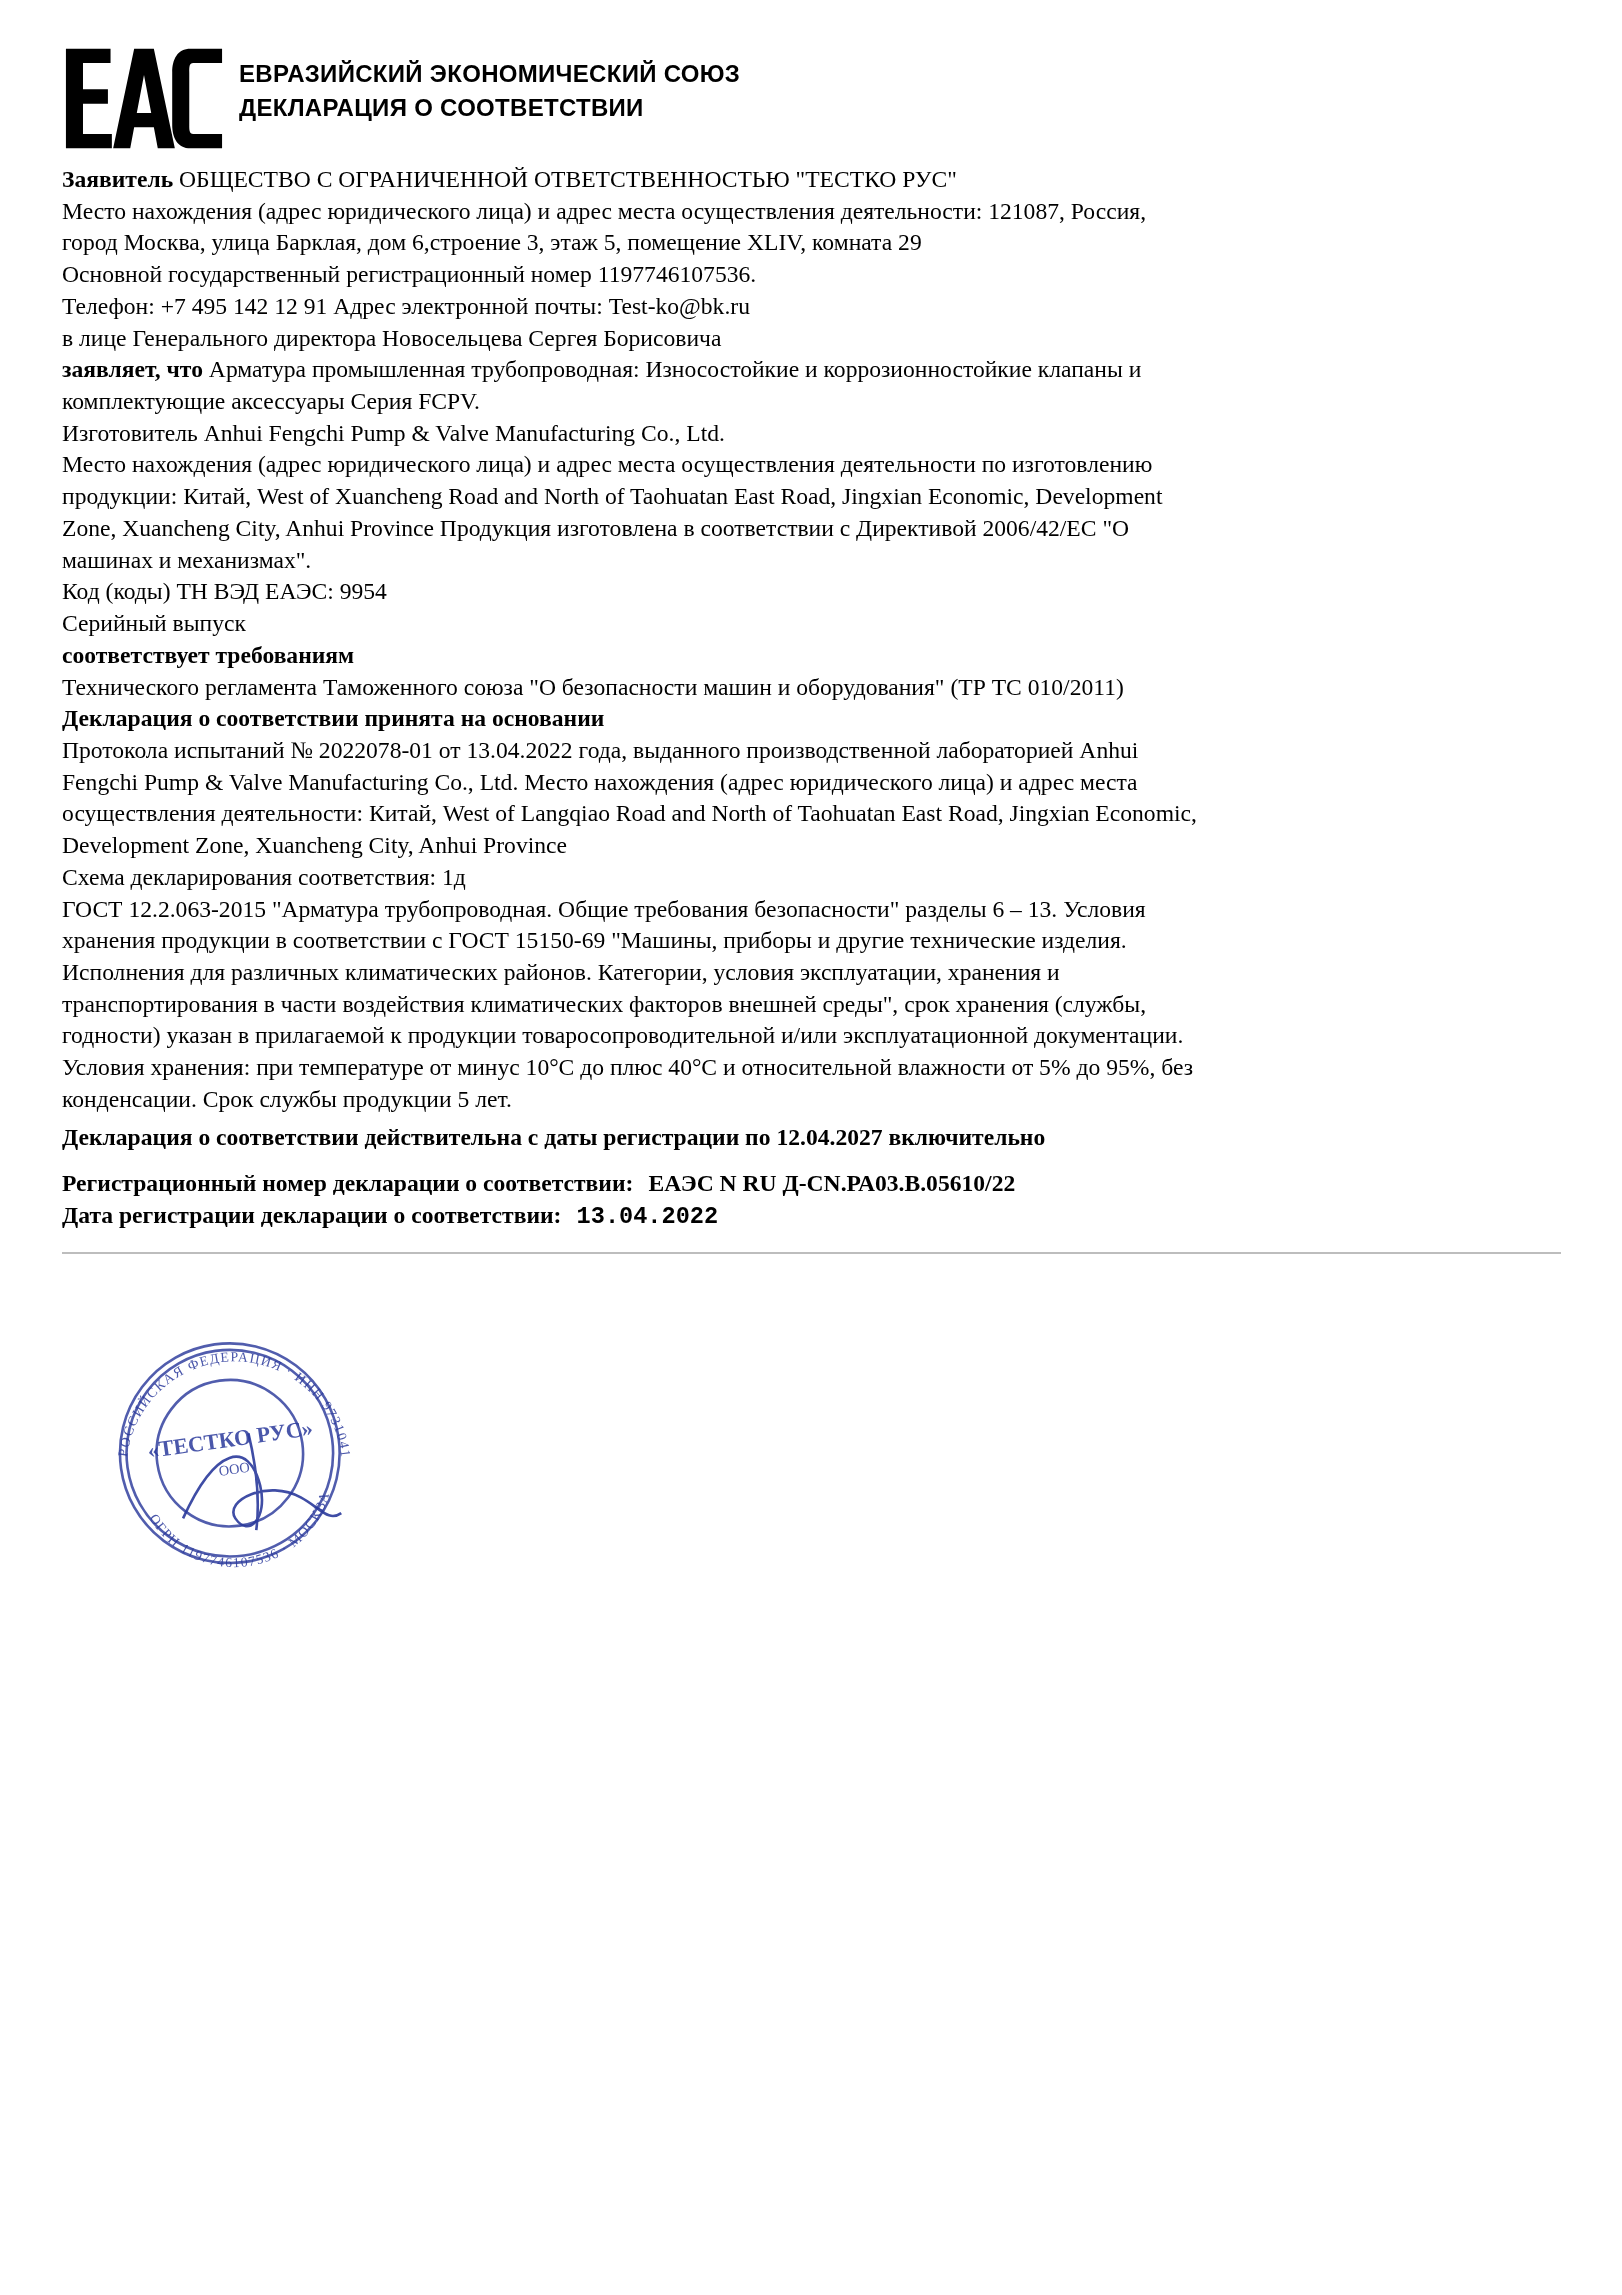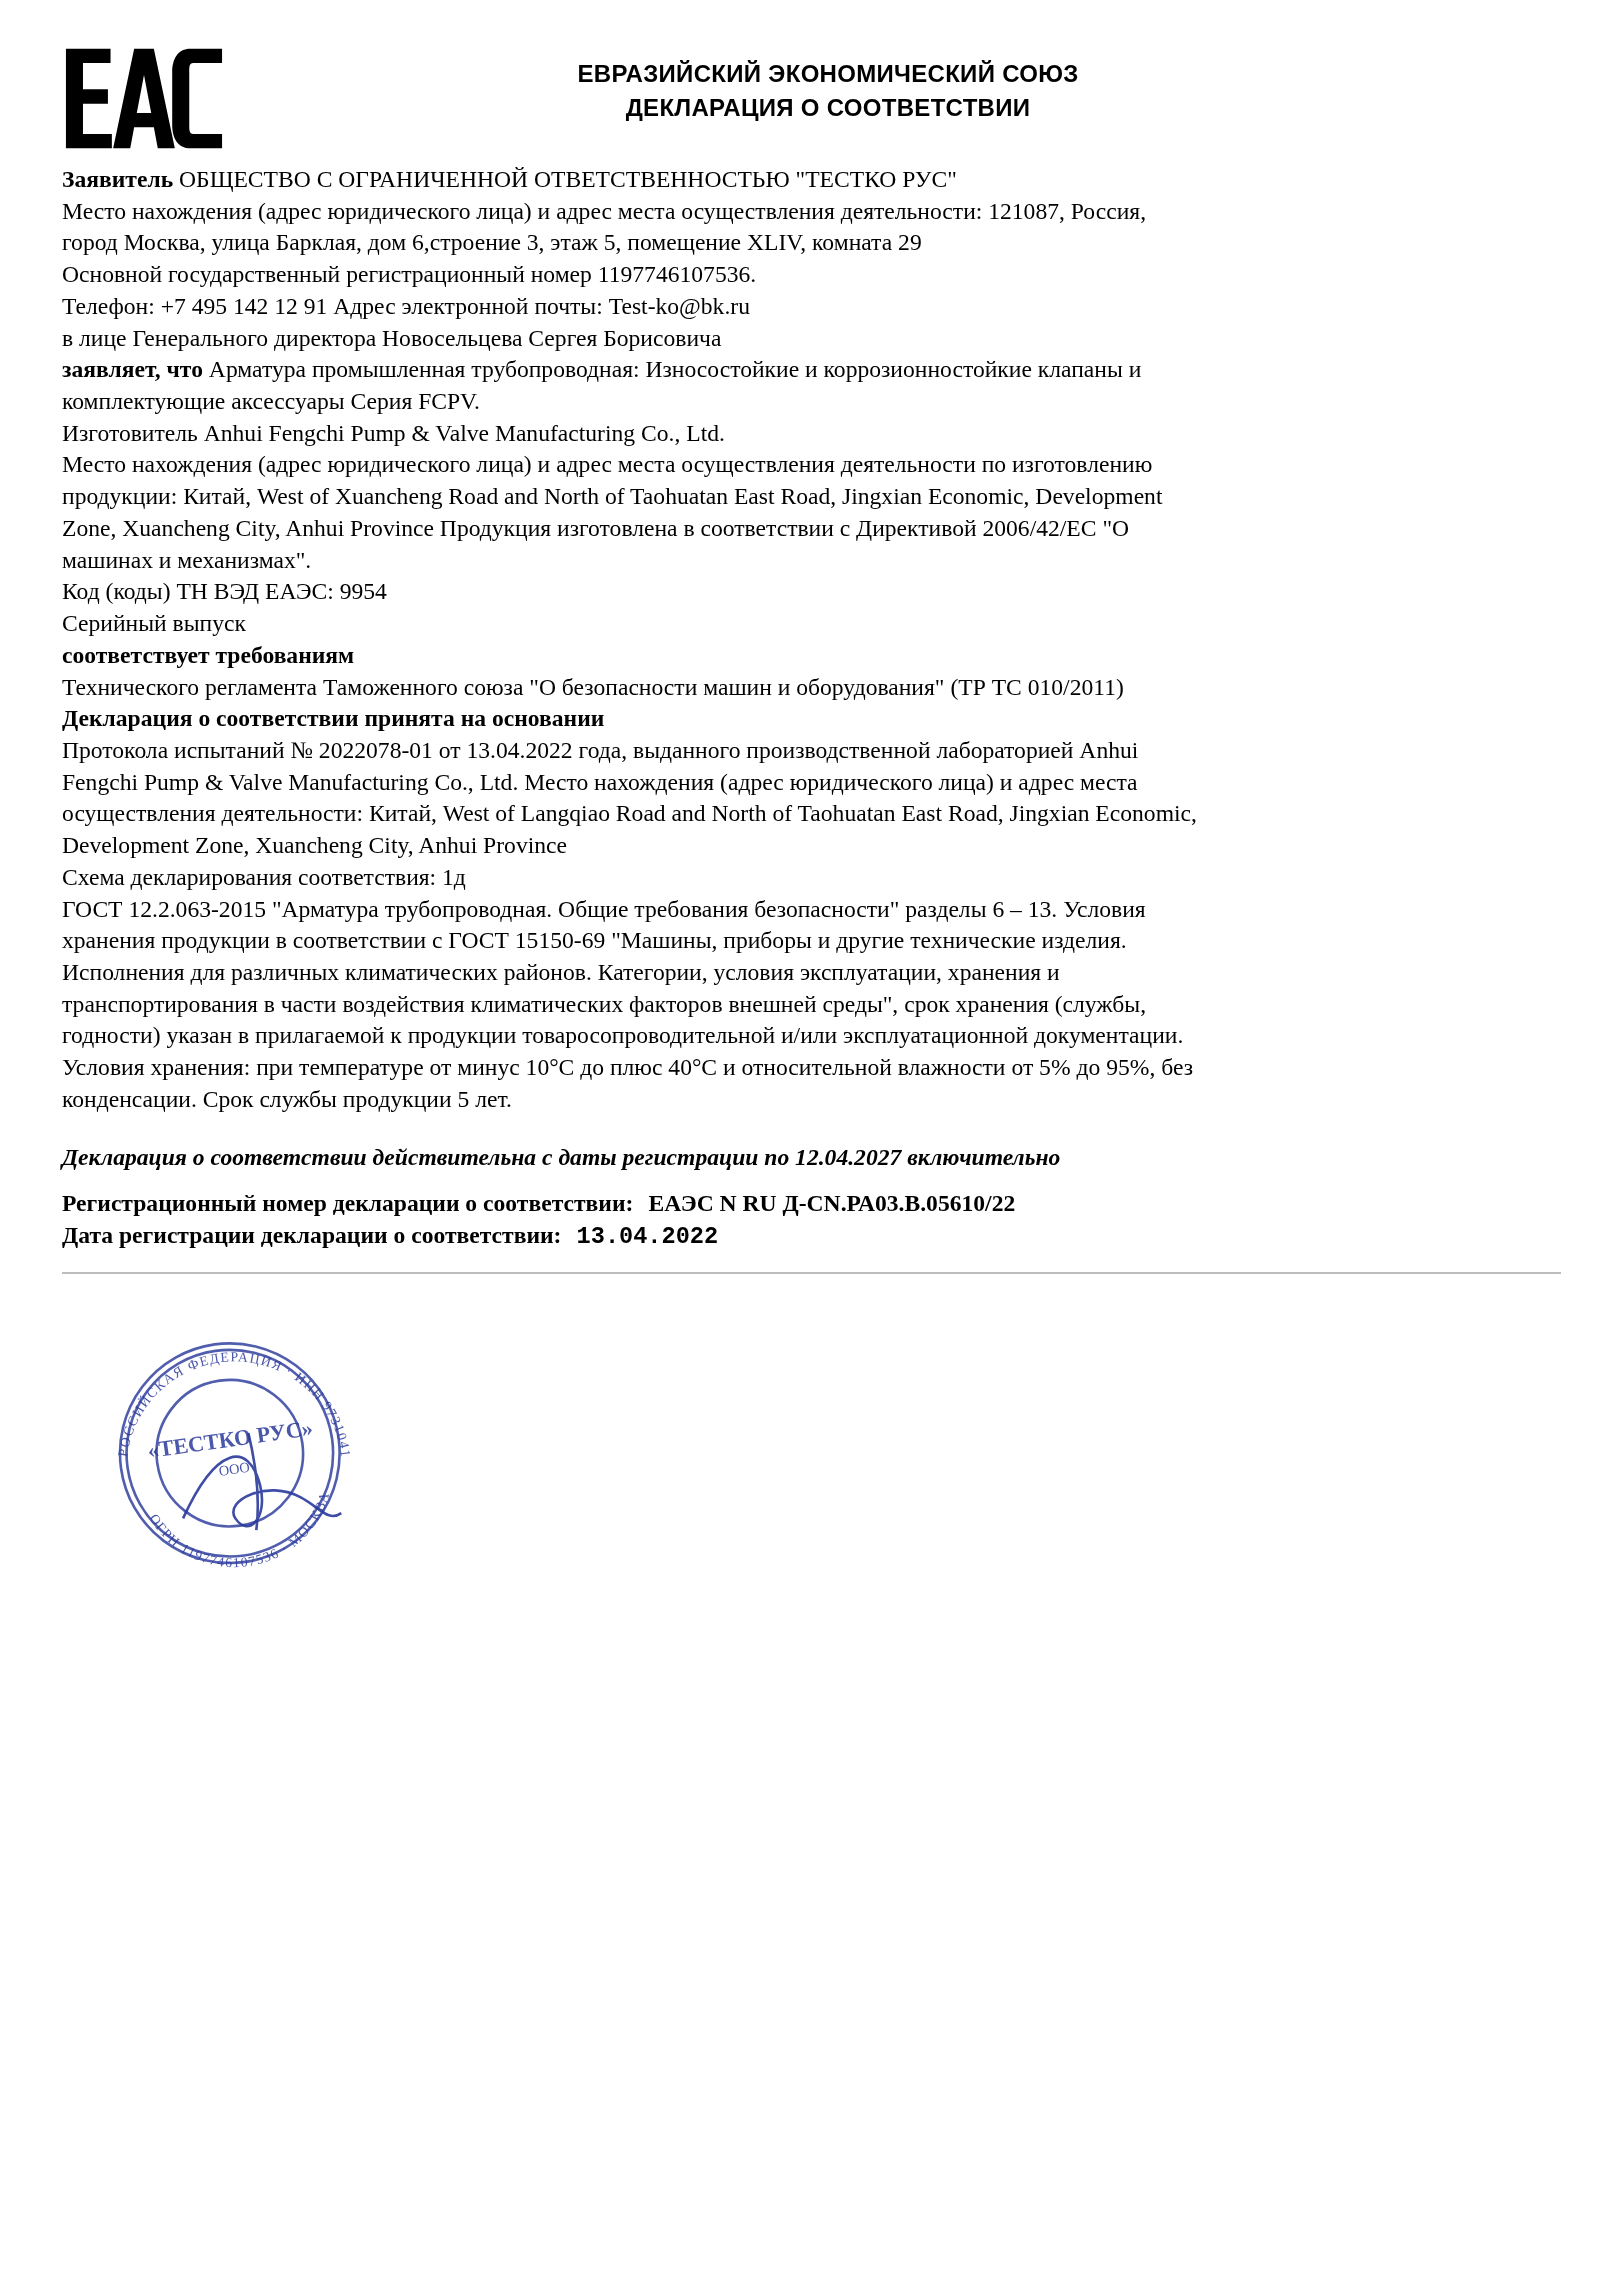--- a/index.html
+++ b/index.html
@@ -34,21 +34,21 @@
   .eac-mark {
     width: 177px;
     flex: 0 0 177px;
     padding-top: 6.5px;
   }
   .eac-mark svg {
     display: block;
   }
   .header-title {
     flex: 1 1 auto;
-    text-align: center;
+    text-align: left;
     font-family: "Liberation Sans", sans-serif;
     font-weight: bold;
     font-size: 24px;
     line-height: 1.42;
     letter-spacing: 0.3px;
     padding-top: 18.3px;
     padding-right: 144px;
   }
   .header-title div { white-space: nowrap; }
 
@@ -181,21 +181,21 @@
     <p class="line">Схема декларирования соответствия: 1д</p>
 
     <p class="line">ГОСТ 12.2.063-2015 "Арматура трубопроводная. Общие требования безопасности" разделы 6 – 13. Условия</p>
     <p class="line">хранения продукции в соответствии с ГОСТ 15150-69 "Машины, приборы и другие технические изделия.</p>
     <p class="line">Исполнения для различных климатических районов. Категории, условия эксплуатации, хранения и</p>
     <p class="line">транспортирования в части воздействия климатических факторов внешней среды", срок хранения (службы,</p>
     <p class="line">годности) указан в прилагаемой к продукции товаросопроводительной и/или эксплуатационной документации.</p>
     <p class="line">Условия хранения: при температуре от минус 10°С до плюс 40°С и относительной влажности от 5% до 95%, без</p>
     <p class="line">конденсации. Срок службы продукции 5 лет.</p>
 
-    <p class="line b" style="margin-top:26px;font-style:italic;">Декларация о соответствии действительна с даты регистрации по 12.04.2027 включительно</p>
+    <p class="line b" style="margin-top:6px;">Декларация о соответствии действительна с даты регистрации по 12.04.2027 включительно</p>
 
 
     <p style="margin-top:15px;font-family:Liberation Serif, serif;">
       <span class="b">Регистрационный номер декларации о соответствии:</span>
       <span class="b" style="padding-left:9.2px;">ЕАЭС N RU Д-CN.РА03.В.05610/22</span>
     </p>
     <p>
       <span class="b">Дата регистрации декларации о соответствии:</span>
       <span class="b" style="padding-left:9.2px;font-family:Liberation Mono, monospace;">13.04.2022</span>
     </p>

